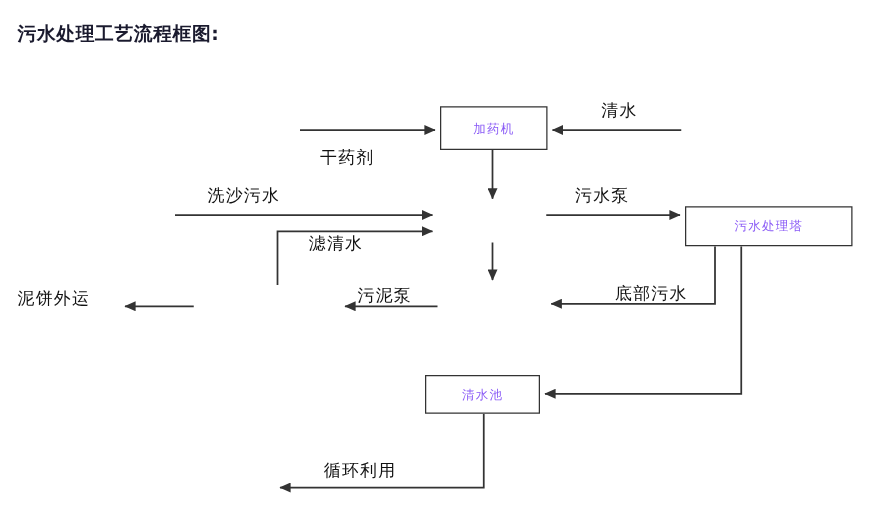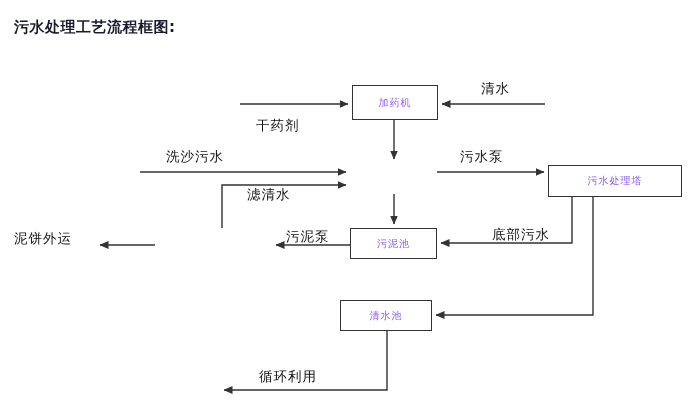--- a/index.html
+++ b/index.html
@@ -106,23 +106,20 @@
   <div class="node" style="left:352px; top:85px; width:86px; height:35px;">
     <span>加药机</span>
   </div>
 
 
   <div class="node" style="left:548px; top:165px; width:134px; height:32px;">
     <span>污水处理塔</span>
   </div>
 
 
-  <div class="node" style="left:350px; top:228px; width:87px; height:31px;">
-    <span>污泥池</span>
-  </div>
 
   <div class="node" style="left:340px; top:300px; width:92px; height:31px;">
     <span>清水池</span>
   </div>
 
   <div class="edge-label" style="left:256px; top:93px;margin-top:24px;">干药剂</div>
 
   <div class="edge-label" style="left:481px; top:80px;">清水</div>
 
   <div class="edge-label" style="left:166px; top:148px;">洗沙污水</div>

